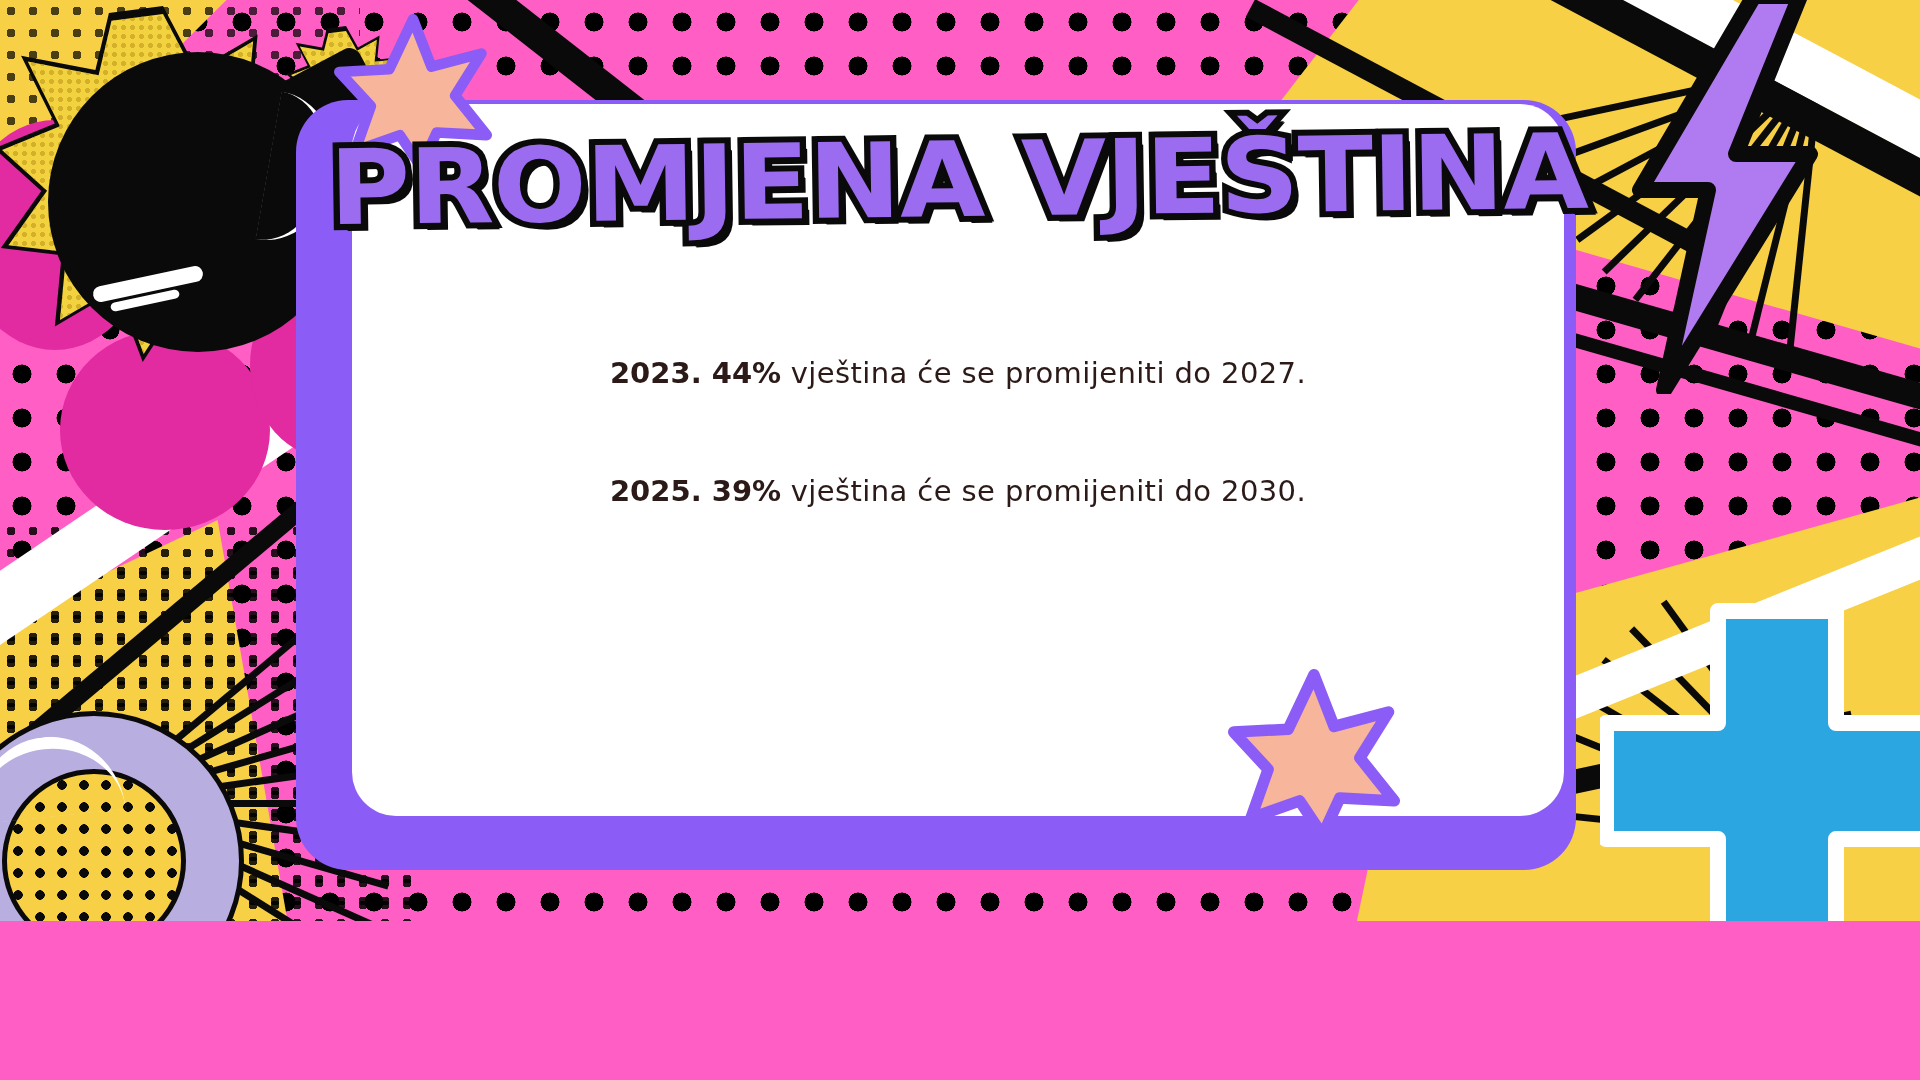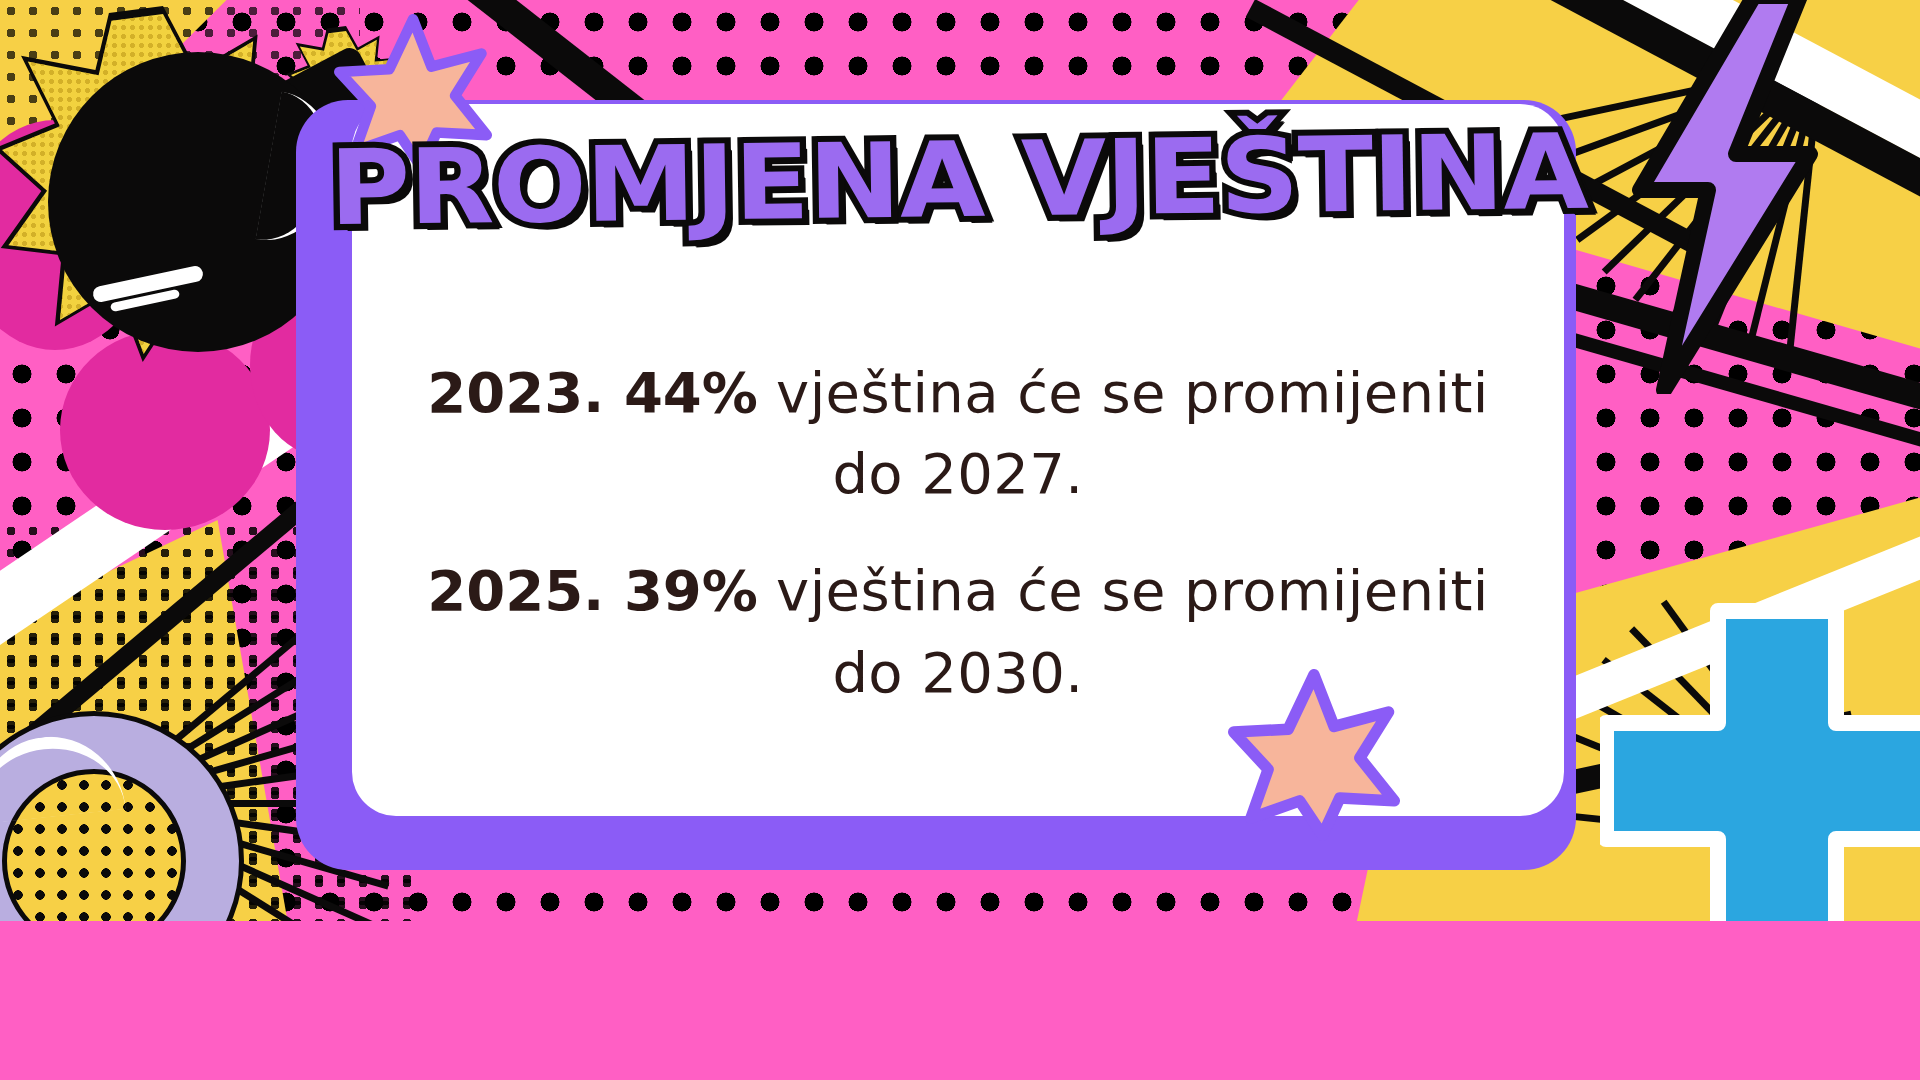--- a/index.html
+++ b/index.html
@@ -188,26 +188,26 @@
        7px 7px 0 #0B0A0A;
   }
 
   
   .body-wrap {
     position:absolute; left:392px; top:352px; width:1132px;
     text-align:center;
   }
   .para {
     font-family:"DejaVu Sans", sans-serif;
-    font-size:56px;
+    font-size:29px;
     line-height:1.45;
     color:#2B1A17;
     letter-spacing:0.4px;
   }
-  .para + .para { margin-top:36px; }
+  .para + .para { margin-top:76px; }
   .para b { font-weight:bold; letter-spacing:0px; }
 </style>
 </head>
 <body>
 
 <div id="stage">
 
   <div class="bg-base"></div>
   <div class="halftone"></div>
 

